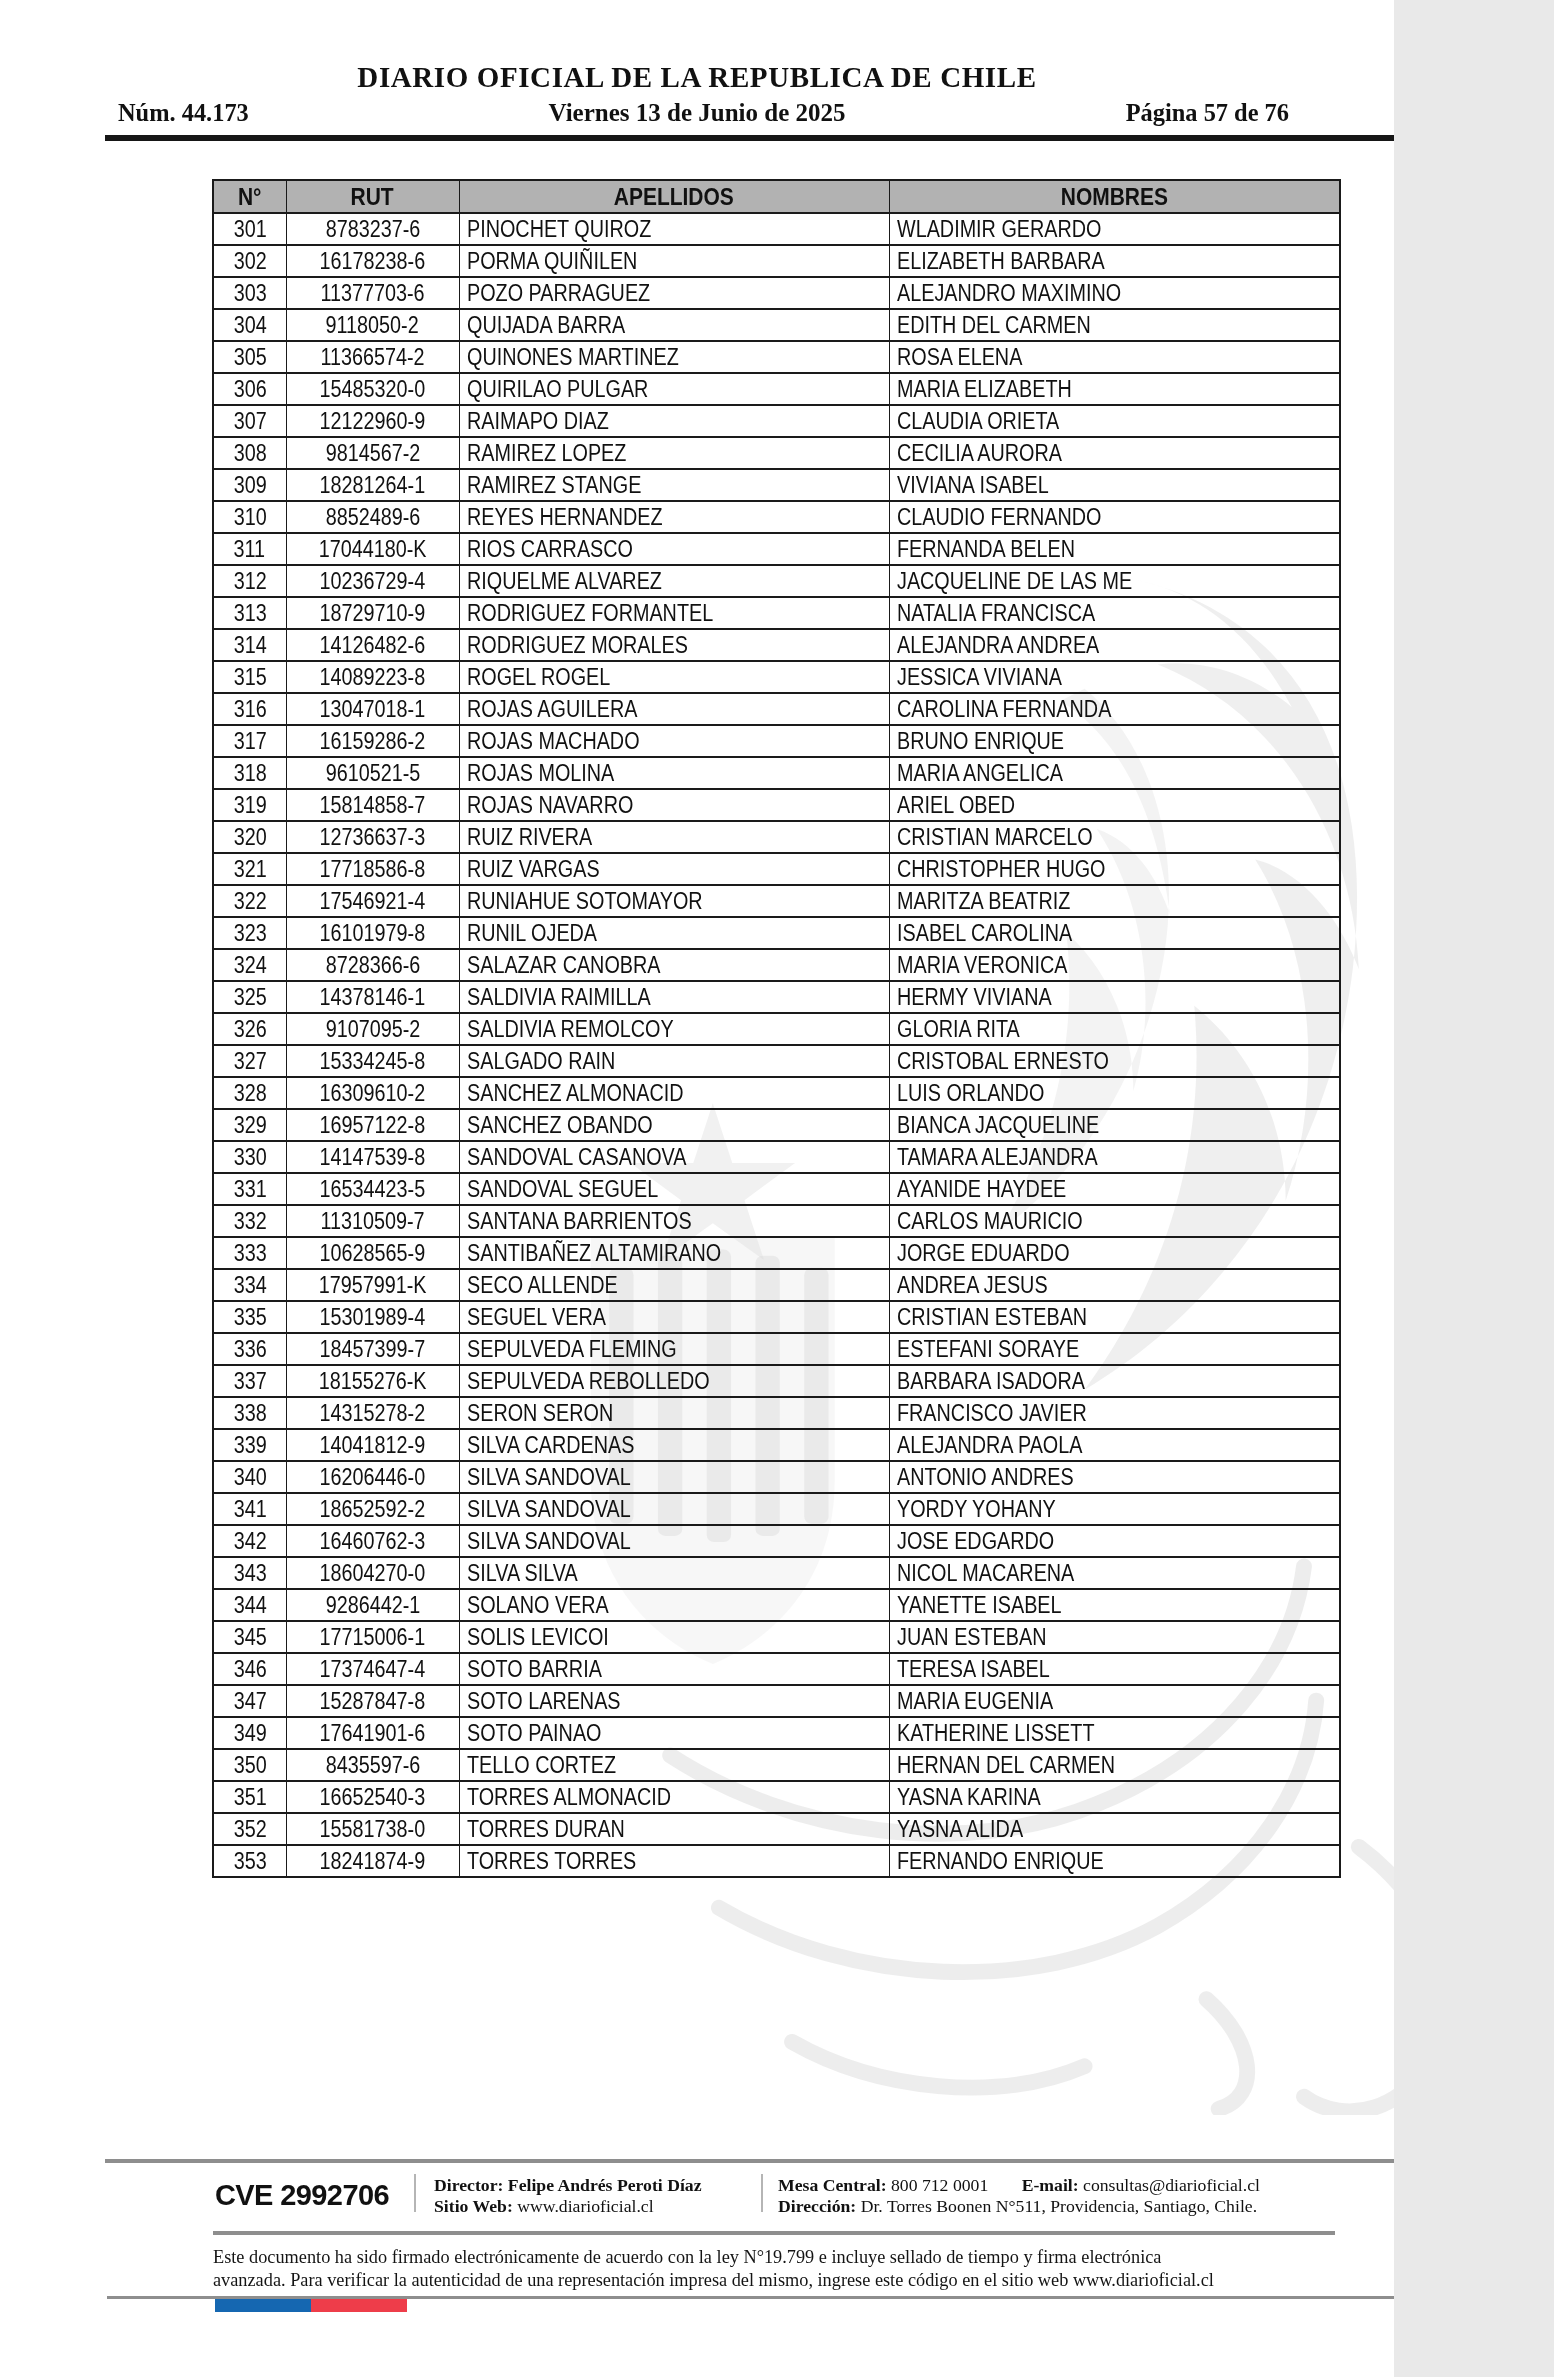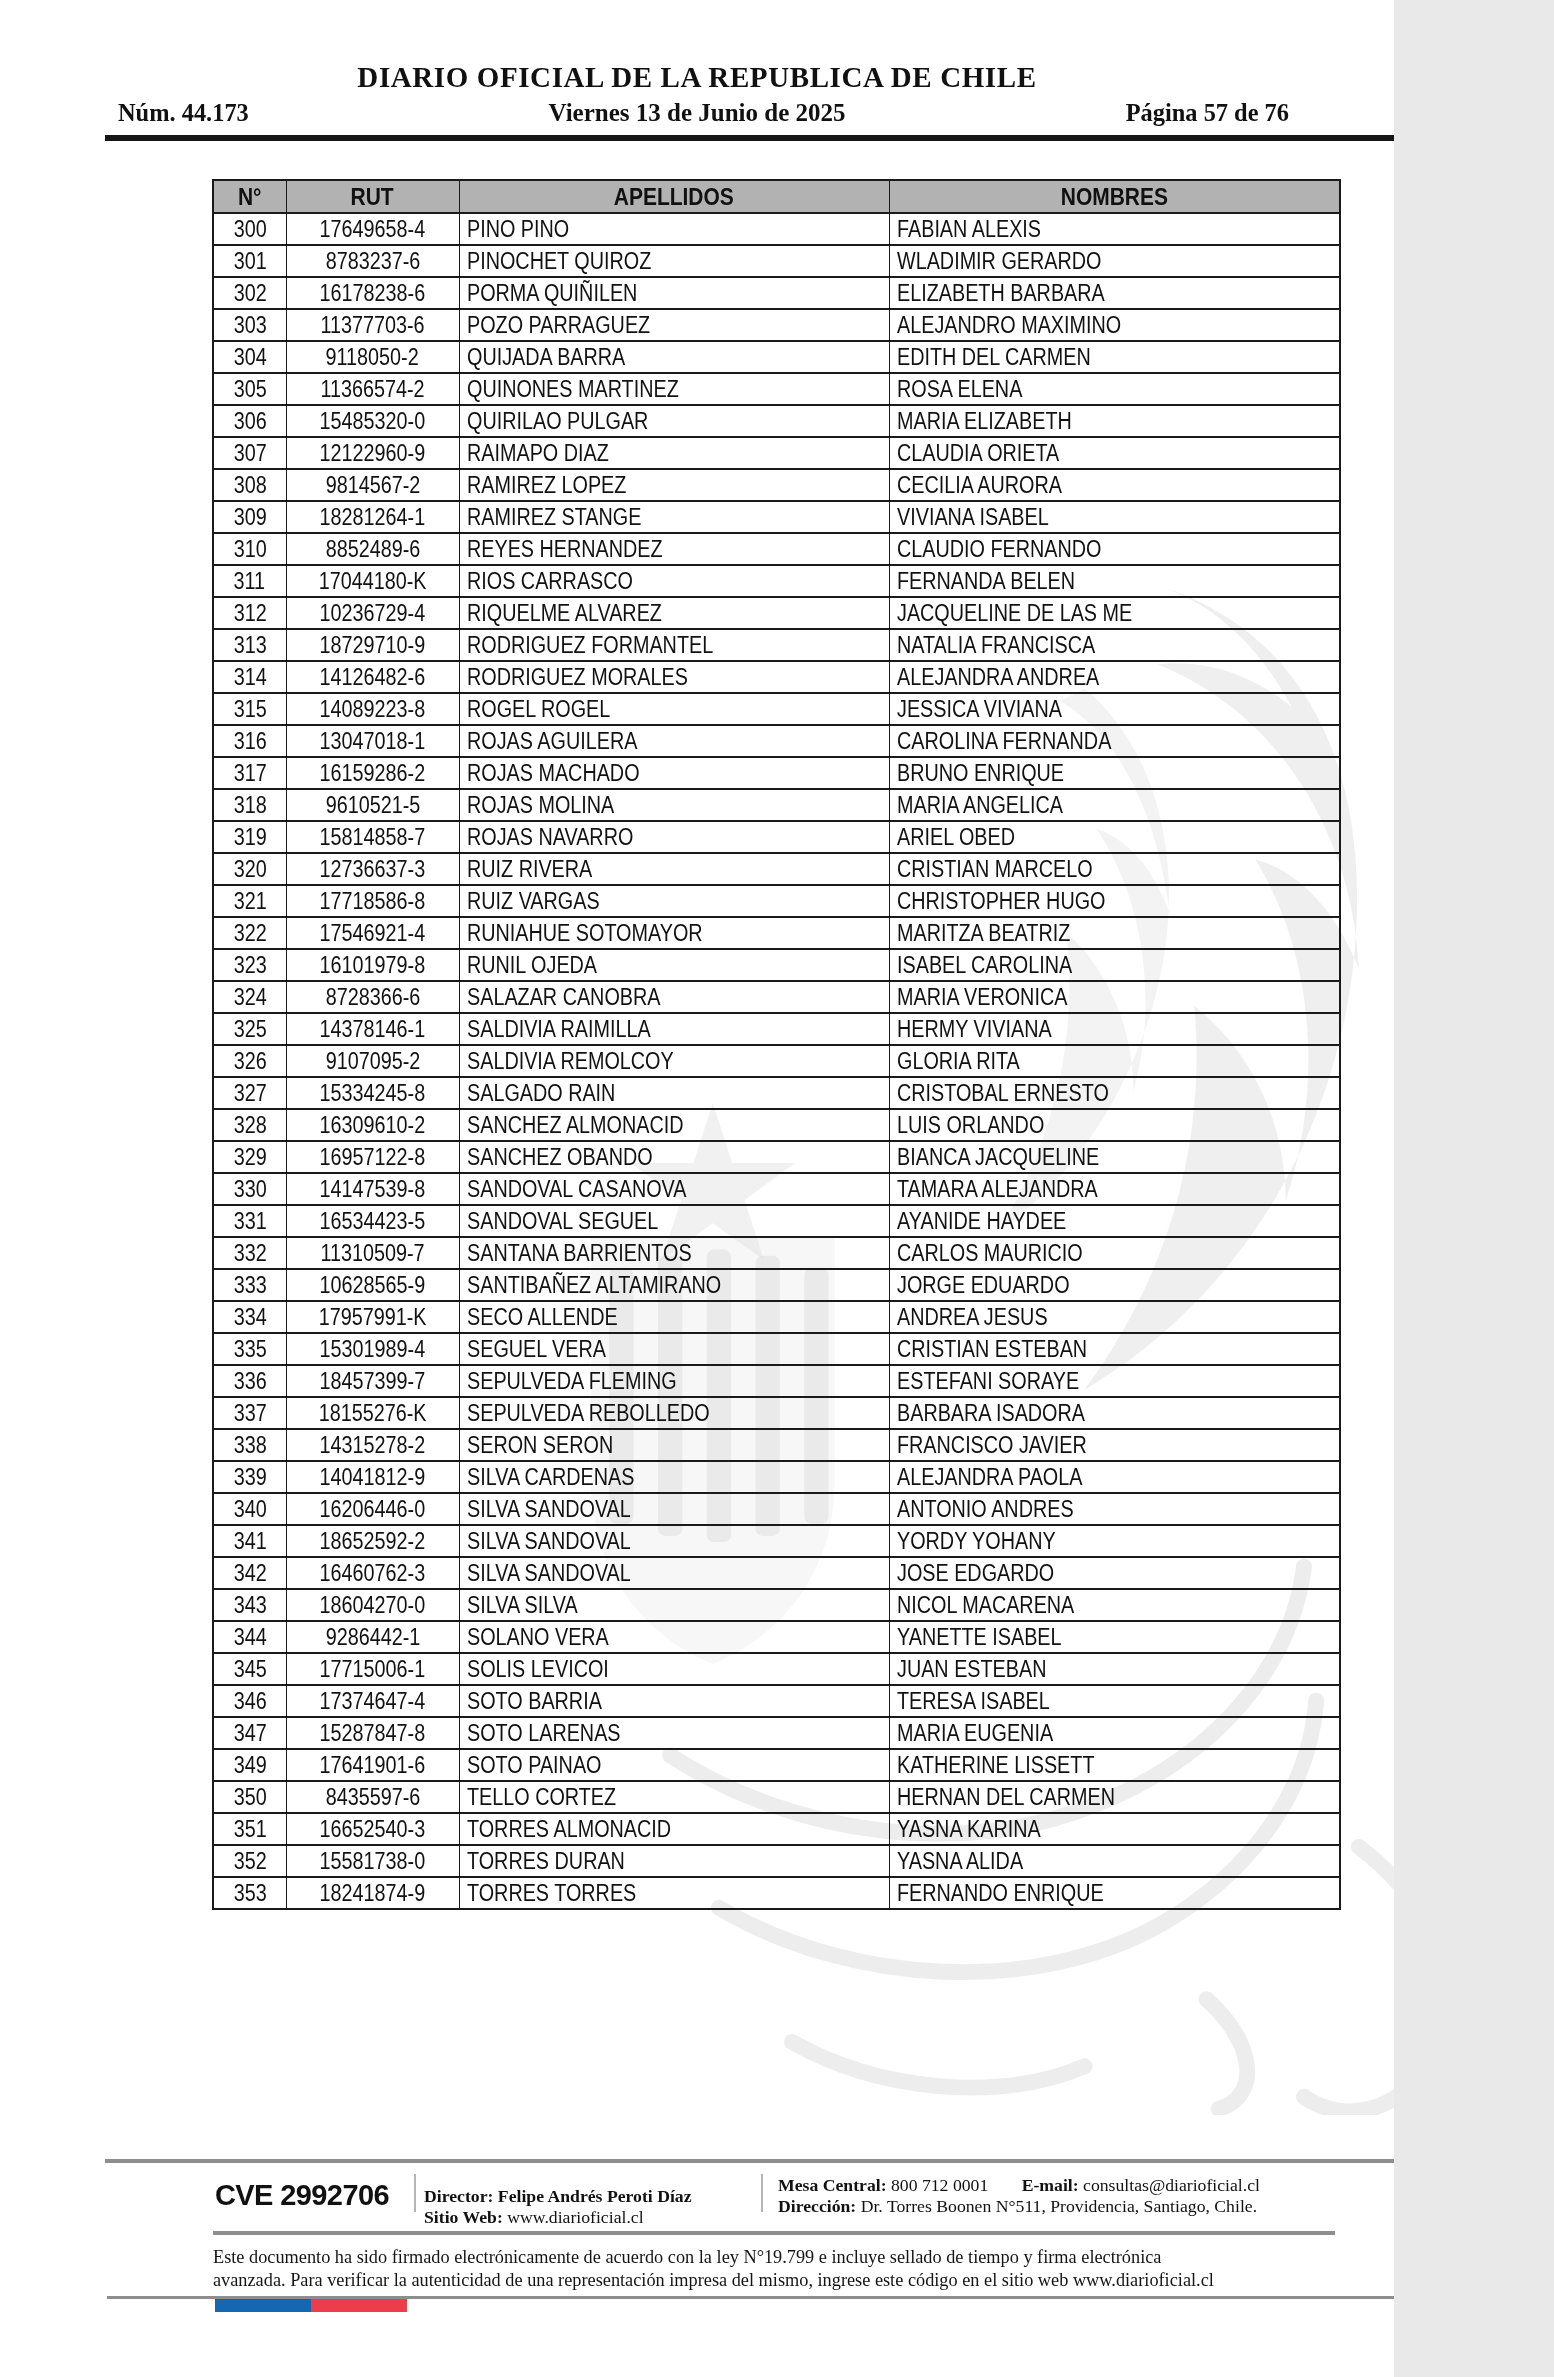--- a/index.html
+++ b/index.html
@@ -60,21 +60,21 @@
   .rule-3{top:2296px;left:107px;width:1344px;height:3px;}
   .cve{
     position:absolute;left:215px;top:2179px;
     font-family:"Liberation Sans", sans-serif;font-weight:bold;font-size:29px;
     letter-spacing:-0.6px;
   }
   .vdiv{position:absolute;width:1.8px;height:38px;top:2174px;background:#b5b5b5;}
   .vdiv-1{left:414px;}
   .vdiv-2{left:761px;}
   .info-col{position:absolute;top:2175px;font-size:17.7px;line-height:21.3px;white-space:nowrap;}
-  .info-col-1{left:424px;margin-top:11px;}
+  .info-col-1{left:434px;}
   .info-col-2{left:778px;}
   .info-col .lbl{font-weight:bold;}
   .info-col .lbl.gap{margin-left:29px;}
   .bold-val{font-weight:bold;}
   .disclaimer{
     position:absolute;left:213px;top:2246px;width:1116px;
     font-size:18.3px;line-height:22.6px;color:#141414;
   }
   .flag{position:absolute;left:215px;top:2299px;font-size:0;}
   .flag span{display:inline-block;width:96px;height:12.8px;}
@@ -134,26 +134,20 @@
     </colgroup>
     <thead>
         <tr>
           <th><span class="cx">N°</span></th>
           <th><span class="cx">RUT</span></th>
           <th><span class="cx">APELLIDOS</span></th>
           <th><span class="cx">NOMBRES</span></th>
         </tr>
       </thead>
     <tbody>
-        <tr>
-          <td class="c-num"><span class="cx">300</span></td>
-          <td class="c-rut"><span class="cx">17649658-4</span></td>
-          <td class="c-ape"><span class="lx">PINO PINO</span></td>
-          <td class="c-nom"><span class="lx">FABIAN ALEXIS</span></td>
-        </tr>
         <tr>
           <td class="c-num"><span class="cx">301</span></td>
           <td class="c-rut"><span class="cx">8783237-6</span></td>
           <td class="c-ape"><span class="lx">PINOCHET QUIROZ</span></td>
           <td class="c-nom"><span class="lx">WLADIMIR GERARDO</span></td>
         </tr>
         <tr>
           <td class="c-num"><span class="cx">302</span></td>
           <td class="c-rut"><span class="cx">16178238-6</span></td>
           <td class="c-ape"><span class="lx">PORMA QUIÑILEN</span></td>

